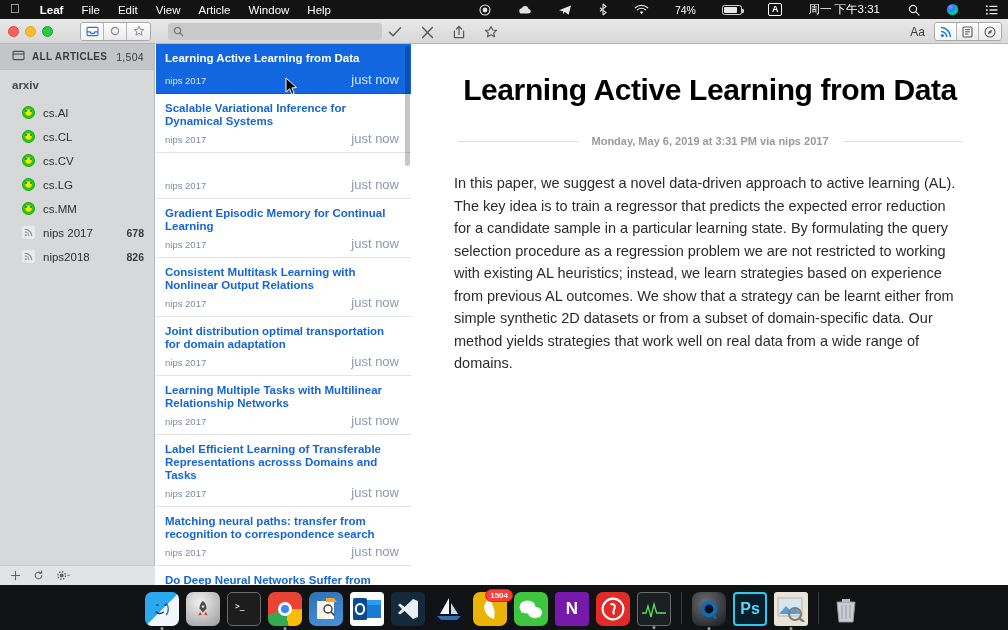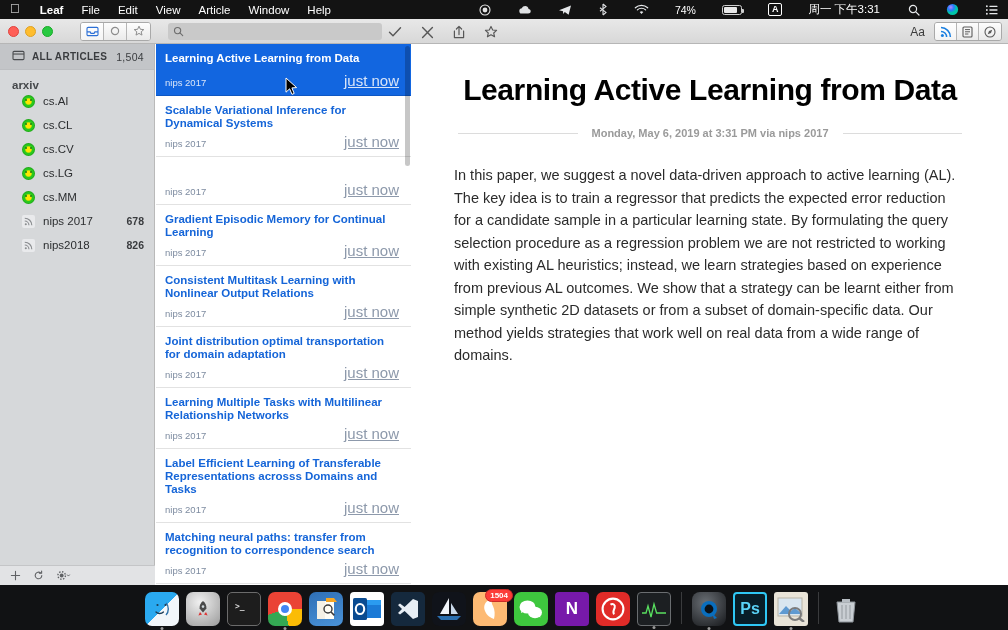--- a/index.html
+++ b/index.html
@@ -70,21 +70,21 @@
     border-right:1px solid #b9b9b9;
   }
   .allrow{
     height:26px; display:flex; align-items:center; padding:0 10px 0 12px;
     background:#c3c5c8; border-bottom:1px solid #bcbec1;
     font-size:10px; font-weight:bold; letter-spacing:0.3px; color:#3a3c3f;
   }
   .allrow .lbl{ flex:1; padding-left:7px;}
   .allrow .cnt{ font-weight:normal; color:#3a3c3f; font-size:10.5px;}
   .grouphdr{ font-size:11.5px; font-weight:bold; color:#45484b; padding:9px 0 4px 12px;}
-  .srow{ height:24px; display:flex; align-items:flex-start; padding:0 10px 0 22px; font-size:11.5px; color:#2c2e30;}
+  .srow{ height:24px; display:flex; align-items:flex-end; padding:0 10px 0 22px; font-size:11.5px; color:#2c2e30;}
   .fav{ width:13px; height:13px; border-radius:50%; flex:0 0 auto; position:relative;
         background:radial-gradient(circle at 50% 50%, #ffe600 0 28%, #28c81e 42% 100%);
         box-shadow:inset 0 0 0 1px rgba(0,0,0,.15);}
   .fav:before{content:"";position:absolute;left:3px;top:3.5px;width:2px;height:2px;background:#1b7d12;border-radius:50%;}
   .fav:after{content:"";position:absolute;right:3px;top:3.5px;width:2px;height:2px;background:#1b7d12;border-radius:50%;}
   .rssico{ width:13px; height:13px; border-radius:2px; background:#e9eaec; display:flex;align-items:center;justify-content:center; flex:0 0 auto;}
   .srow .sl{ flex:1; padding-left:8px; white-space:nowrap; overflow:hidden;}
   .srow .sc{ font-size:10.5px; font-weight:bold; color:#3a3c3f;}
   #sidebar-bottom{
     position:absolute; left:0; bottom:0; width:155px; height:20px;
@@ -97,32 +97,32 @@
   #list{
     position:absolute; left:156px; top:25px; width:255px; height:541px;
     background:#fff; overflow:hidden;
   }
   .litem{
     padding:8px 12px 6px 9px; border-bottom:1px solid #e2e2e2; position:relative;
   }
   .litem .ttl{ font-size:11.5px; font-weight:bold; color:#1565d8; line-height:13px; }
   .litem .meta{ display:flex; justify-content:space-between; align-items:baseline; margin-top:7px; }
   .litem .src{ font-size:9.5px; color:#7d8ba0; }
-  .litem .tm{ font-size:15px; color:#8d99ab;text-decoration:underline; }
+  .litem .tm{ font-size:13px; color:#8d99ab; }
   .litem.sel{ background:#1266e0; border-bottom:1px solid #0e57c4;}
   .litem.sel .ttl,.litem.sel .src,.litem.sel .tm{ color:#fff; }
   .litem.sel .src,.litem.sel .tm{ color:#d9e5f8;}
 
   
   #article{
     position:absolute; left:412px; top:25px; width:596px; height:541px; background:#fff;
     padding:28px 42px 0 42px; overflow:hidden;
   }
   #art-title{ font-size:30px; line-height:36px; font-weight:bold; color:#000; text-align:center; letter-spacing:-0.4px;}
-  .datewrap{ display:flex; align-items:center; gap:14px; margin-top:19px; padding:0 4px;}
+  .datewrap{ display:flex; align-items:center; gap:14px; margin-top:27px; padding:0 4px;}
   .datewrap .rule{ flex:1; height:1px; background:#dcdcdc; }
   #art-date{ font-size:11px; color:#9a9a9a; font-weight:bold; white-space:nowrap;}
   #art-body{ margin-top:25px; font-size:14.5px; line-height:22.5px; color:#2b2b2b; text-align:left;}
 
   
   #dock{
     position:absolute; left:0; bottom:0; width:1008px; height:45px;
     background:#111214;
     display:flex; align-items:flex-end; justify-content:center; gap:7px; padding-bottom:4px;
     z-index:40;
@@ -536,21 +536,21 @@
           <path d="M17 2 8.6 10 4 6.6 2 8l4 4-4 4 2 1.4 4.6-3.4L17 22l5-2V4z" fill="#e8eef4"></path>
         </svg>
     </div>
     <div class="dk" style="background:#10131a;">
       <svg width="28" height="28" viewBox="0 0 28 28">
           <path d="M14 3v16L5 19z" fill="#f2f6fb"></path>
           <path d="M16 8v11h7z" fill="#c9d9ea"></path>
           <path d="M2 21h24l-4 4H6z" fill="#2a6fb0"></path>
         </svg>
     </div>
-    <div class="dk" style="background:#fdba74;border-radius:7px;">
+    <div class="dk" style="background:#eab308;border-radius:7px;">
       <svg width="22" height="22" viewBox="0 0 22 22">
           <path d="M11 1C6 4 4 8 6 13s6 7 9 8c1-4 1-9-1-13S13 3 11 1z" fill="#fff"></path>
         </svg>
       <span class="badge">1504</span>
     </div>
     <div class="dk" style="background:#3ec73e;border-radius:7px;">
       <svg width="26" height="22" viewBox="0 0 26 22">
           <ellipse cx="9.5" cy="9" rx="8" ry="6.6" fill="#fff"></ellipse>
           <ellipse cx="17" cy="14.5" rx="7" ry="5.8" fill="#fff"></ellipse>
           <path d="M3 15l.6-3 2.4 1.6z" fill="#fff"></path>

